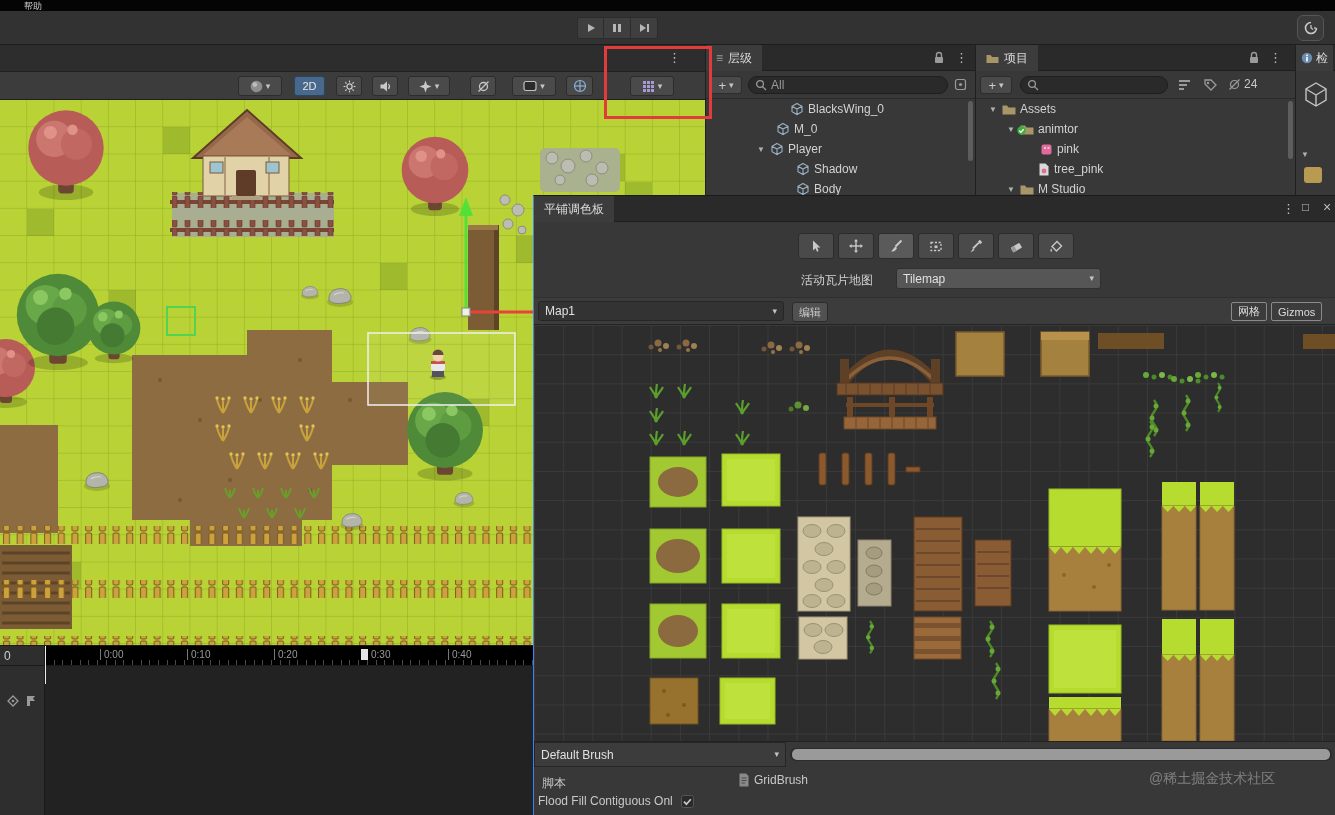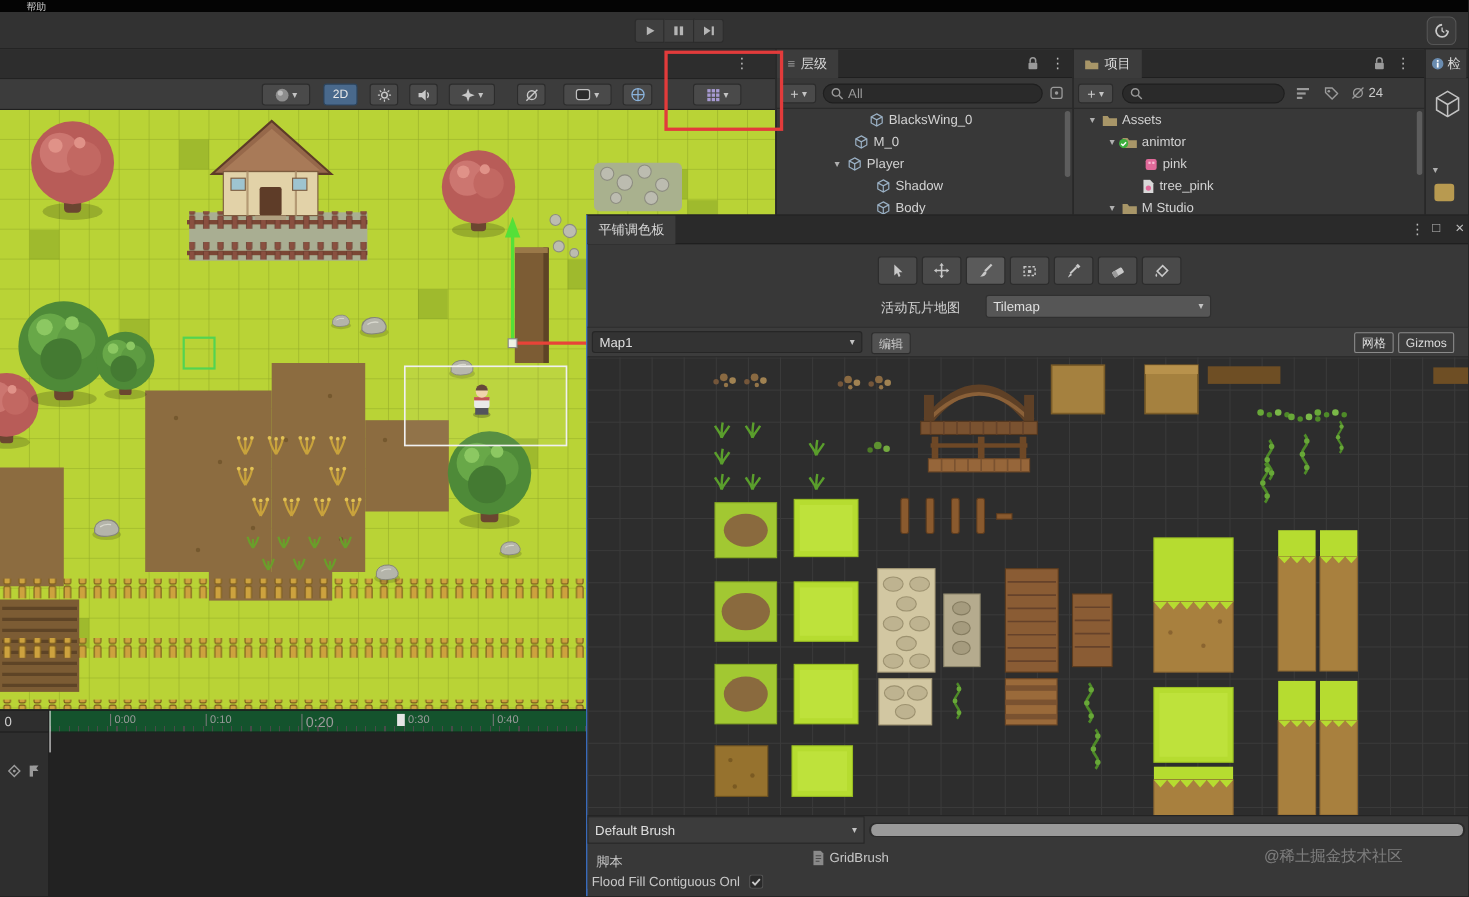--- a/index.html
+++ b/index.html
@@ -547,25 +547,25 @@
         </svg>
     </span>
     <span class="caret" style="position:absolute;left:5px;top:106px;font-size:8px;color:#b0b0b0;">▼</span>
     <span style="position:absolute;left:8px;top:122px;width:18px;height:16px;background:#b89a50;border-radius:3px;"></span>
   </div>
 
   <div class="panel" style="left:0;top:645px;width:533px;height:170px;background:#232323;border-top:1px solid #1a1a1a;">
     <div class="abs" style="left:0;top:0;width:45px;height:20px;background:#2e2e2e;border-right:1px solid #1a1a1a;border-bottom:1px solid #1a1a1a;box-sizing:border-box;">
       <span style="position:absolute;left:4px;top:3px;color:#cfcfcf;">0</span>
     </div>
-    <div class="abs" style="left:45px;top:0;width:488px;height:20px;background:#14532d;border-bottom:1px solid #1a1a1a;box-sizing:border-box;overflow:hidden;">
+    <div class="abs" style="left:45px;top:0;width:488px;height:20px;background:#000000;border-bottom:1px solid #1a1a1a;box-sizing:border-box;overflow:hidden;">
       <div class="abs" style="left:0;bottom:0;width:488px;height:5px;background:repeating-linear-gradient(90deg,#4a4a4a 0 1px,transparent 1px 8.7px);"></div>
       <span style="position:absolute;left:55px;top:3px;font-size:10px;color:#9a9a9a;border-left:1px solid #777;padding-left:3px;">0:00</span>
       <span style="position:absolute;left:142px;top:3px;font-size:10px;color:#9a9a9a;border-left:1px solid #777;padding-left:3px;">0:10</span>
-      <span style="position:absolute;left:229px;top:3px;font-size:13px;color:#9a9a9a;border-left:1px solid #777;padding-left:3px;">0:20</span>
+      <span style="position:absolute;left:229px;top:3px;font-size:10px;color:#9a9a9a;border-left:1px solid #777;padding-left:3px;">0:20</span>
       <span style="position:absolute;left:316px;top:3px;font-size:10px;color:#9a9a9a;border-left:7px solid #e5e5e5;padding-left:3px;">0:30</span>
       <span style="position:absolute;left:403px;top:3px;font-size:10px;color:#9a9a9a;border-left:1px solid #777;padding-left:3px;">0:40</span>
     </div>
     <div class="abs" style="left:0;top:20px;width:45px;height:150px;background:#2e2e2e;border-right:1px solid #1a1a1a;box-sizing:border-box;">
       <span style="position:absolute;left:6px;top:28px;">
           <svg width="14" height="14">
             <path d="M7,2 L12,7 L7,12 L2,7 Z" fill="none" stroke="#9a9a9a" stroke-width="1.3"></path>
             <circle cx="7" cy="7" r="1.3" fill="#9a9a9a"></circle>
           </svg>
         </span>

